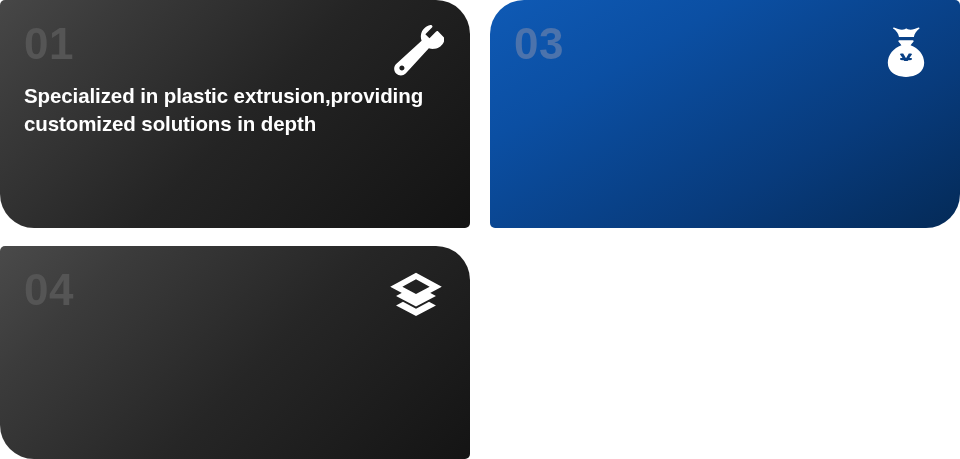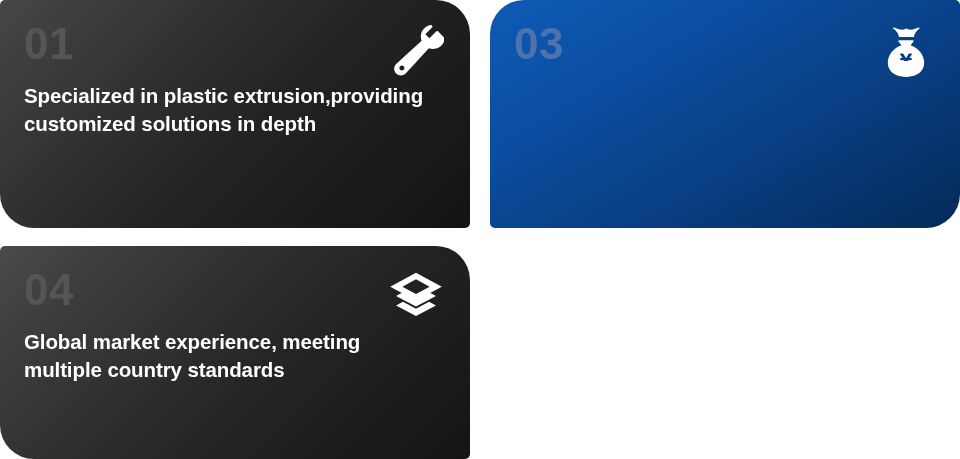--- a/index.html
+++ b/index.html
@@ -101,21 +101,20 @@
         <path d="M32 30.5c-7.6 0-13.8 6.2-13.8 13.8S24.4 58.1 32 58.1s13.8-6.2 13.8-13.8S39.6 30.5 32 30.5zm6.6 10.8h-4.1l-.4.6v1.3h4.5v2.4h-4.5v4.7h-4.2v-4.7h-4.5v-2.4h4.5v-1.3l-.4-.6h-4.1v-2.4h2.6l-3.4-5.1h4.2l3.2 5.3 3.2-5.3h4.2l-3.4 5.1h2.6v2.4z" fill="none"></path>
         <g class="icon-white">
           <path d="M32 28.9c-8.6 0-15.6 7-15.6 15.6S23.4 60.1 32 60.1s15.6-7 15.6-15.6S40.6 28.9 32 28.9zm6.6 12.4h-4.1l-.4.6v1.3h4.5v2.4h-4.5v4.7h-4.2v-4.7h-4.5v-2.4h4.5v-1.3l-.4-.6h-4.1v-2.4h2.6l-3.4-5.1h4.2l3.2 5.3 3.2-5.3h4.2l-3.4 5.1h2.6v2.4z"></path>
         </g>
       </svg>
     </span>
   </div>
 
   <div class="card card-4">
     <div class="card-number">04</div>
-    <p class="card-text">Global market experience, meeting multiple country standards</p>
     <span class="card-icon">
       <svg viewBox="0 0 64 64" aria-hidden="true">
         <path class="icon-white" d="M32 3.2 61.5 19 32 34.8 2.5 19 32 3.2zm0 7.3L16.4 19 32 27.5 47.6 19 32 10.5z"></path>
         <path class="icon-white" d="m32 36.7 14.9-8 6.6 3.5L32 43.6 10.5 32.2l6.6-3.5 14.9 8z" opacity="0"></path>
         <path class="icon-white" d="M10.5 28.2 17.1 24.7 32 32.7 46.9 24.7 53.5 28.2 32 39.6 10.5 28.2zm6.6 3.5L32 39.6l14.9-7.9-.1-.1L32 35.6l-14.8-3.9-.1.1z" opacity="0"></path>
         <path class="icon-white" d="M17.1 25.5 32 33.5l14.9-8 7.9 4.2L32 41.8 9.2 29.7l7.9-4.2zm-1.2 4.2L32 38.3l16.1-8.6-1.3-.7L32 36.9l-14.8-7.9-1.3.7z" opacity="0"></path>
         <path class="icon-white" d="M9.2 29.7 17.1 25.5 32 33.5l14.9-8 7.9 4.2L32 41.8 9.2 29.7z"></path>
         <path class="icon-white" d="M9.2 40.5 17.1 36.3 32 44.3l14.9-8 7.9 4.2L32 52.6 9.2 40.5z"></path>
         <path d="M9.2 29.7 17.1 25.5 32 33.5l14.9-8 7.9 4.2L32 41.8 9.2 29.7z" fill="none"></path>
       </svg>

